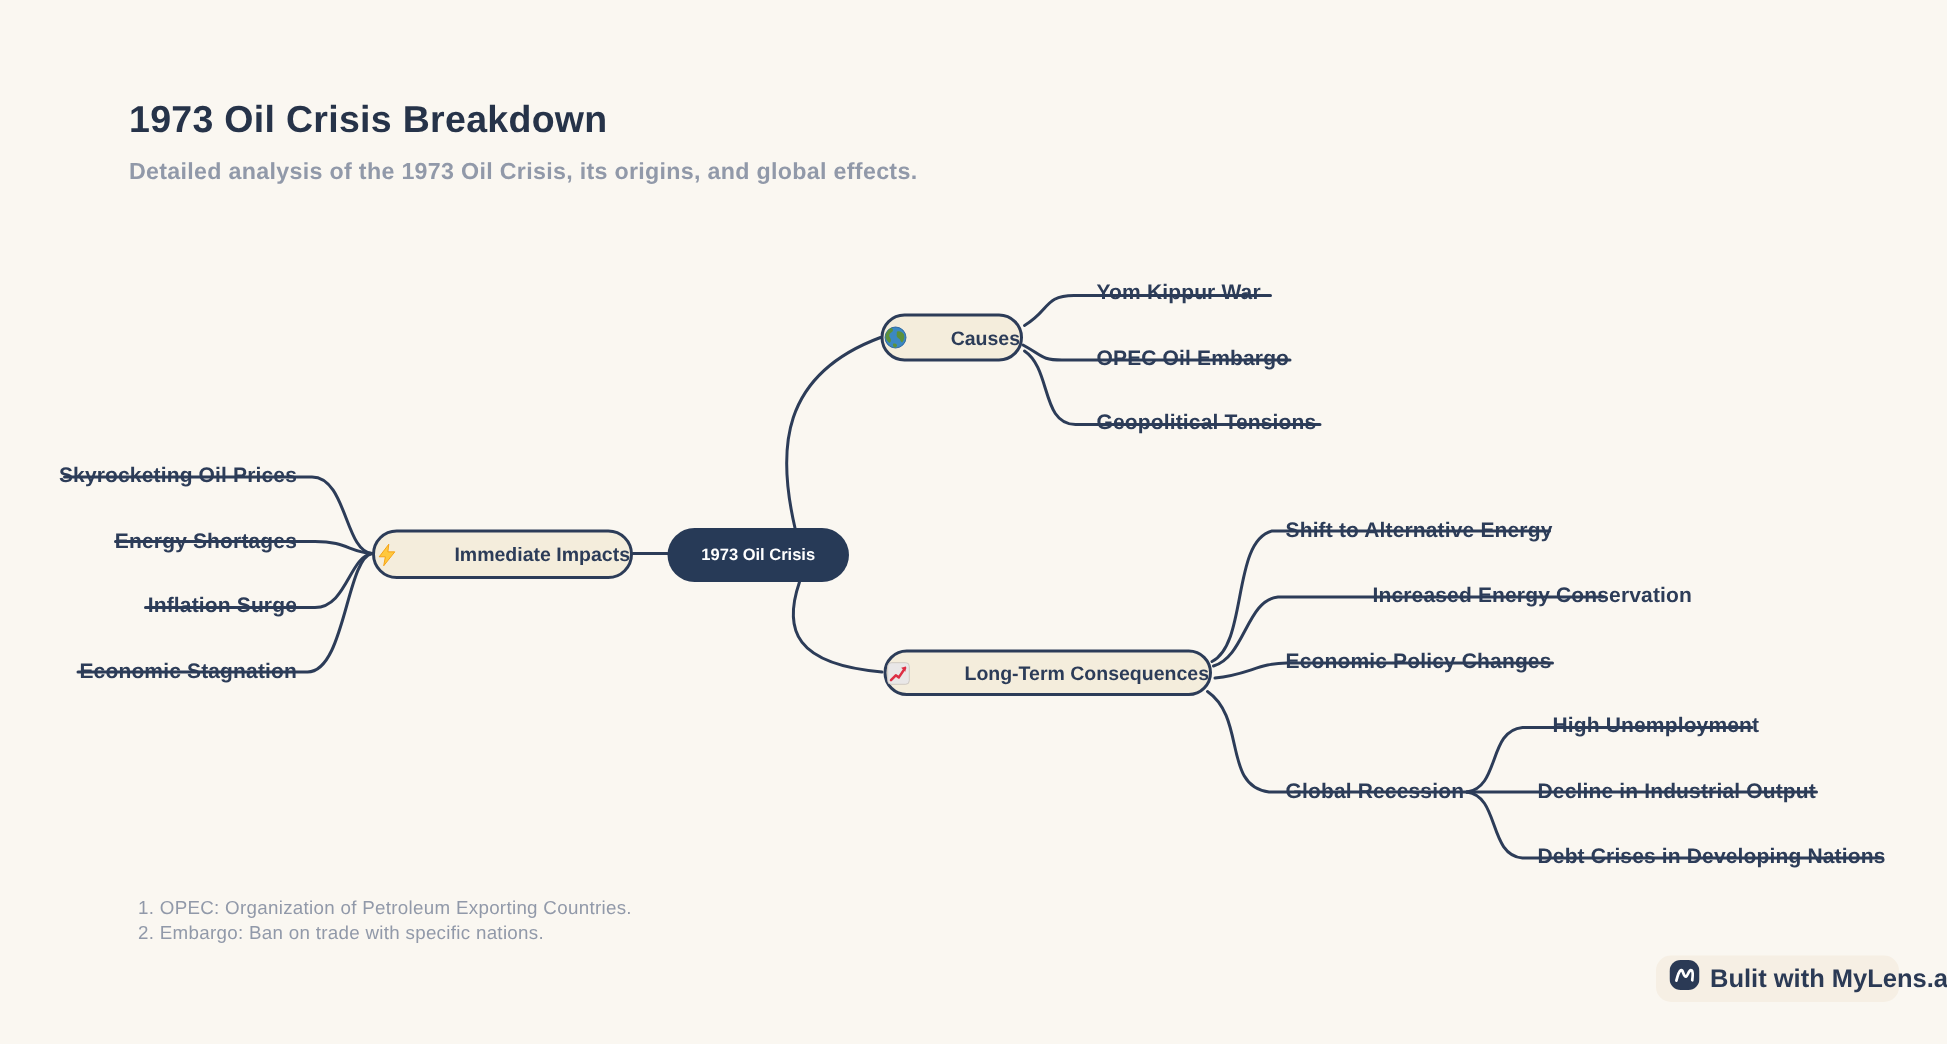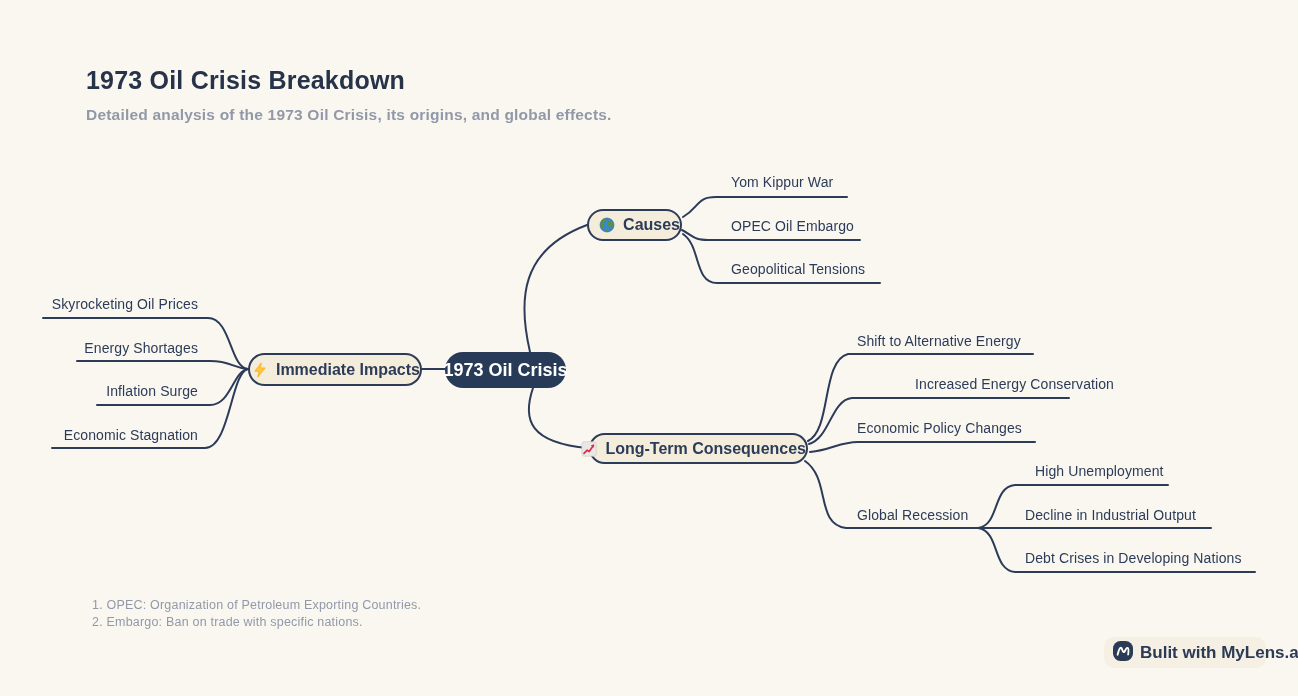--- a/index.html
+++ b/index.html
@@ -50,55 +50,56 @@
   svg.connectors path {
     stroke: var(--line);
     stroke-width: 2;
     fill: none;
     stroke-linecap: round;
   }
   .pill {
     position: absolute;
     display: flex;
     align-items: center;
-    justify-content: flex-end;
+    justify-content: space-between;
     gap: 8px;
     background: var(--node-fill);
     border: 2px solid var(--line);
     border-radius: 17px;
-    font-size: 16px;
+    font-size: 13px;
     font-weight: 700;
     color: var(--text);
     white-space: nowrap;
     cursor: pointer;
   }
   .pill .ic { display: flex; align-items: center; }
   .root-pill {
     position: absolute;
     left: 445px; top: 352px;
     width: 121px; height: 36px;
     background: var(--root-fill);
     border-radius: 18px;
     display: flex;
     align-items: center;
     justify-content: center;
     color: var(--root-text);
-    font-size: 18px;
+    font-size: 11px;
     font-weight: 700;
     white-space: nowrap;
     cursor: pointer;
   }
   .child-label {
     position: absolute;
     font-size: 14px;
-    font-weight: 400;
+    font-weight: 700;
     color: var(--text);
     white-space: nowrap;
     cursor: pointer;
     letter-spacing: 0.1px;
+    margin-top: 12px;
   }
   .footnotes {
     position: absolute;
     left: 92px;
     top: 597px;
     font-size: 12.5px;
     font-weight: 500;
     color: var(--muted);
     line-height: 17px;
     letter-spacing: 0.2px;

